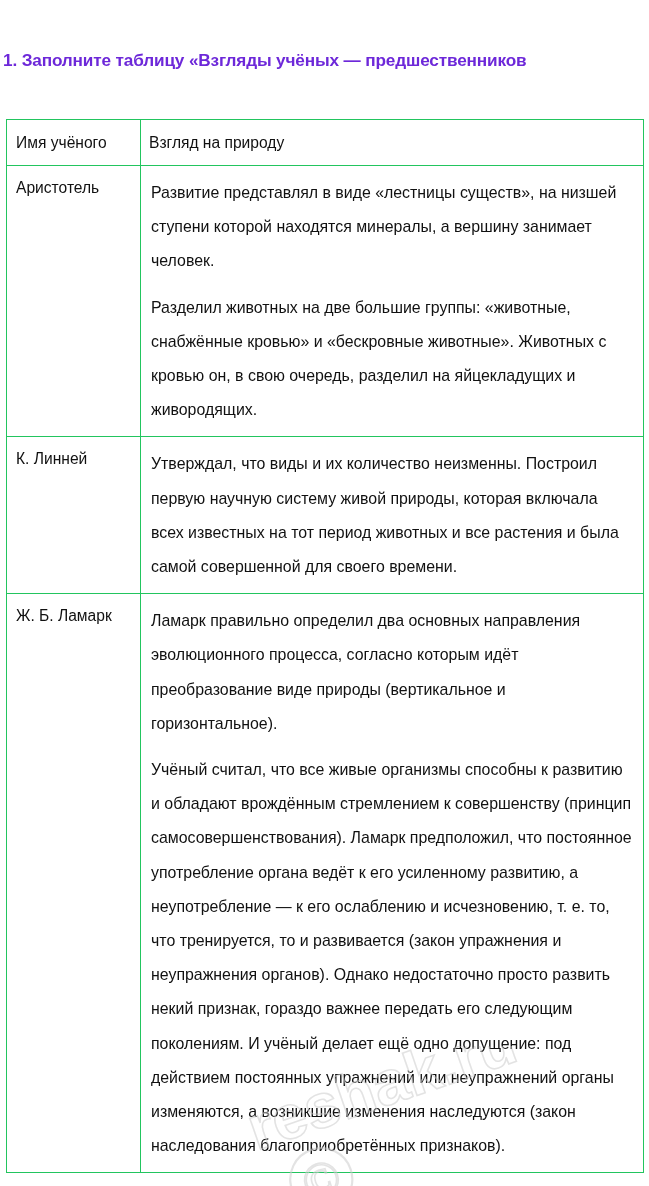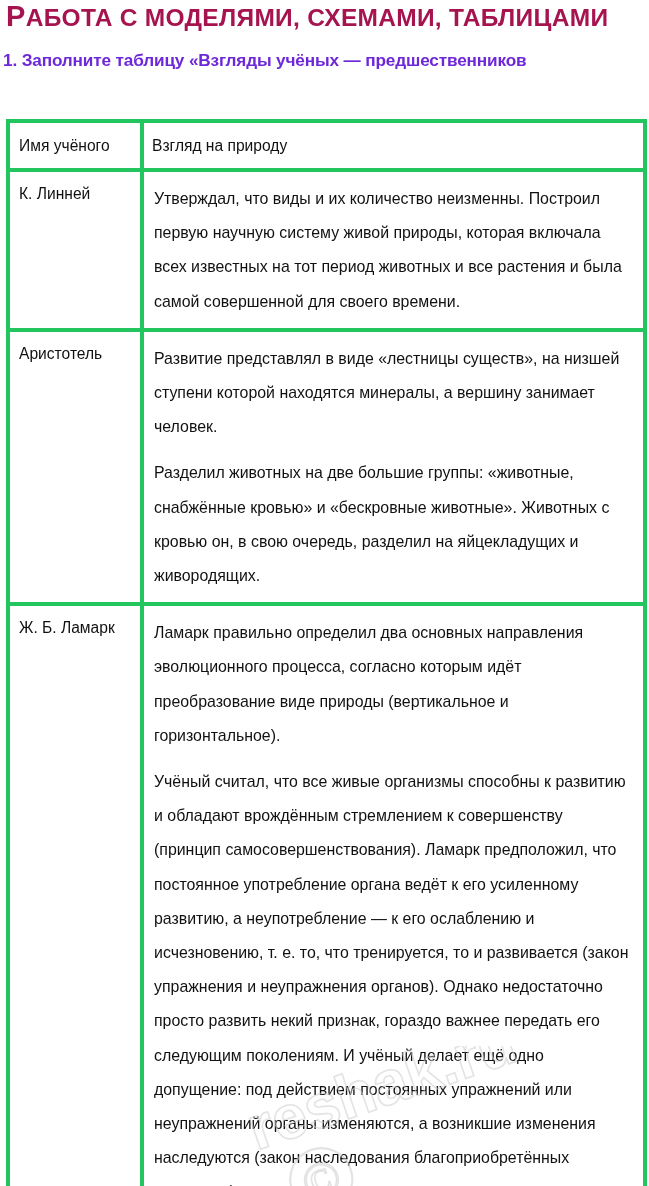--- a/index.html
+++ b/index.html
@@ -64,21 +64,21 @@
     top: 119px;
     width: 637px;
     border-collapse: collapse;
     table-layout: fixed;
     border: 1px solid #6f6f6f;
   }
   .table col.c-name { width: 134px; }
   .table col.c-view { width: 503px; }
 
   .table th, .table td {
-    border: 4px solid #22c55e;
+    border: 1px solid #22c55e;
     vertical-align: top;
     padding: 0;
   }
 
   .th-inner {
     font-size: 15.6px;
     font-weight: normal;
     line-height: 22px;
     padding: 12px 8px 11px 8px;
   }
@@ -117,21 +117,20 @@
     pointer-events: none;
     opacity: 0.55;
   }
   .watermark svg { display: block; }
 </style>
 </head>
 <body>
 
 <div class="page">
 
-  <div class="page-title"><span class="cap">Р</span><span>АБОТА С МОДЕЛЯМИ, СХЕМАМИ, ТАБЛИЦАМИ</span></div>
 
   <div class="task">
     <span class="l1">1. Заполните таблицу «Взгляды учёных — предшественников</span>
   </div>
 
   <table class="table">
     <colgroup>
       <col class="c-name">
       <col class="c-view">
     </colgroup>
@@ -141,36 +140,36 @@
           <div class="th-inner th-name">Имя учёного</div>
         </th>
         <th>
           <div class="th-inner th-view">Взгляд на природу</div>
         </th>
       </tr>
     </thead>
     <tbody>
       <tr>
         <td>
-          <div class="cell-name">К. Линней</div>
-        </td>
-        <td>
-          <div class="cell-view">
-            <p>Утверждал, что виды и их количество неизменны. Построил первую научную систему живой природы, которая включала всех известных на тот период животных и все растения и была самой совершенной для своего времени.</p>
-          </div>
-        </td>
-      </tr>
-      <tr>
-        <td>
           <div class="cell-name">Аристотель</div>
         </td>
         <td>
           <div class="cell-view">
             <p>Развитие представлял в виде «лестницы существ», на низшей ступени которой находятся минералы, а вершину занимает человек.</p>
             <p class="gap">Разделил животных на две большие группы: «животные, снабжённые кровью» и «бескровные животные». Животных с кровью он, в свою очередь, разделил на яйцекладущих и живородящих.</p>
+          </div>
+        </td>
+      </tr>
+      <tr>
+        <td>
+          <div class="cell-name">К. Линней</div>
+        </td>
+        <td>
+          <div class="cell-view">
+            <p>Утверждал, что виды и их количество неизменны. Построил первую научную систему живой природы, которая включала всех известных на тот период животных и все растения и была самой совершенной для своего времени.</p>
           </div>
         </td>
       </tr>
       <tr>
         <td>
           <div class="cell-name">Ж. Б. Ламарк</div>
         </td>
         <td>
           <div class="cell-view">
             <p>Ламарк правильно определил два основных направления эволюционного процесса, согласно которым идёт преобразование виде природы (вертикальное и горизонтальное).</p>

